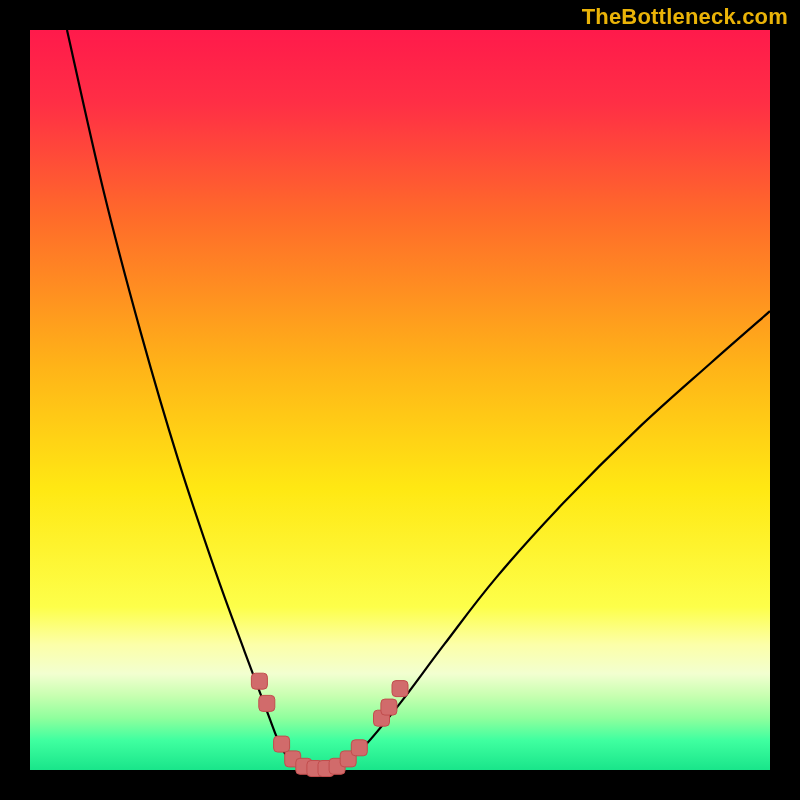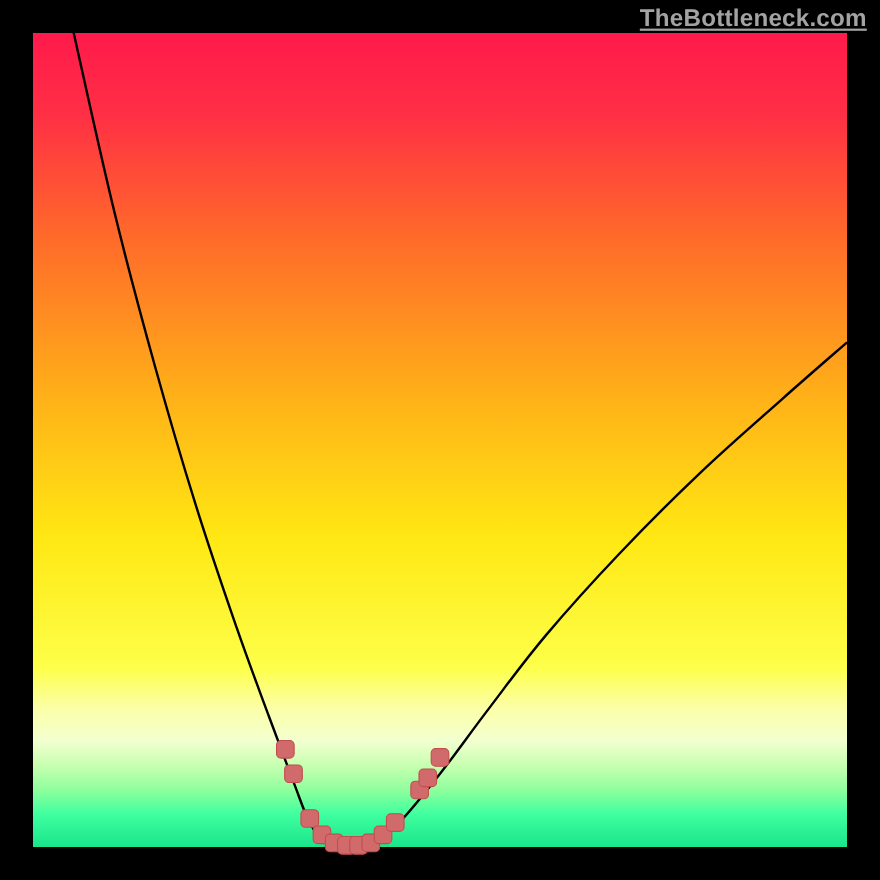--- a/index.html
+++ b/index.html
@@ -19,24 +19,23 @@
   }
   svg {
     display: block;
   }
   .watermark {
     position: absolute;
     top: 4px;
     right: 12px;
     font-size: 22px;
     font-weight: 600;
-    color: #a3a3a3;
+    color: #eab308;
     letter-spacing: 0.2px;
     user-select: none;
-    text-decoration: underline;
   }
 </style>
 </head>
 <body>
 
 <div class="frame">
   <div class="watermark">TheBottleneck.com</div>
   <svg id="chart-svg" width="800" height="800" viewBox="0 0 800 800">
     <defs>
       <linearGradient id="bg-grad" x1="0" y1="0" x2="0" y2="1">

